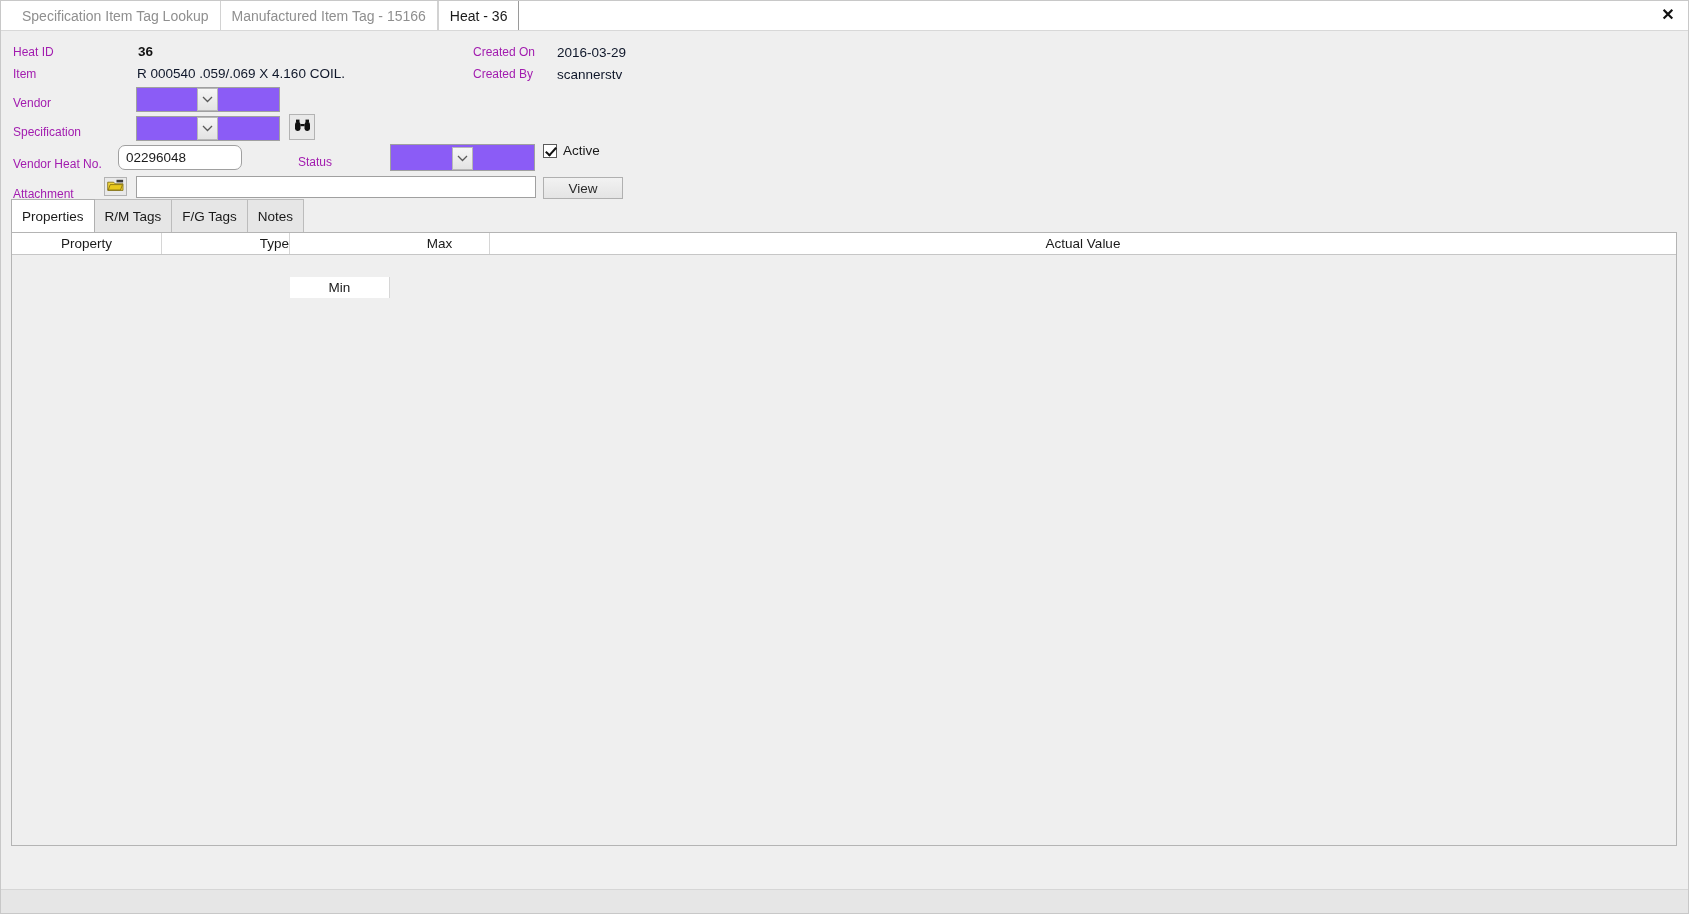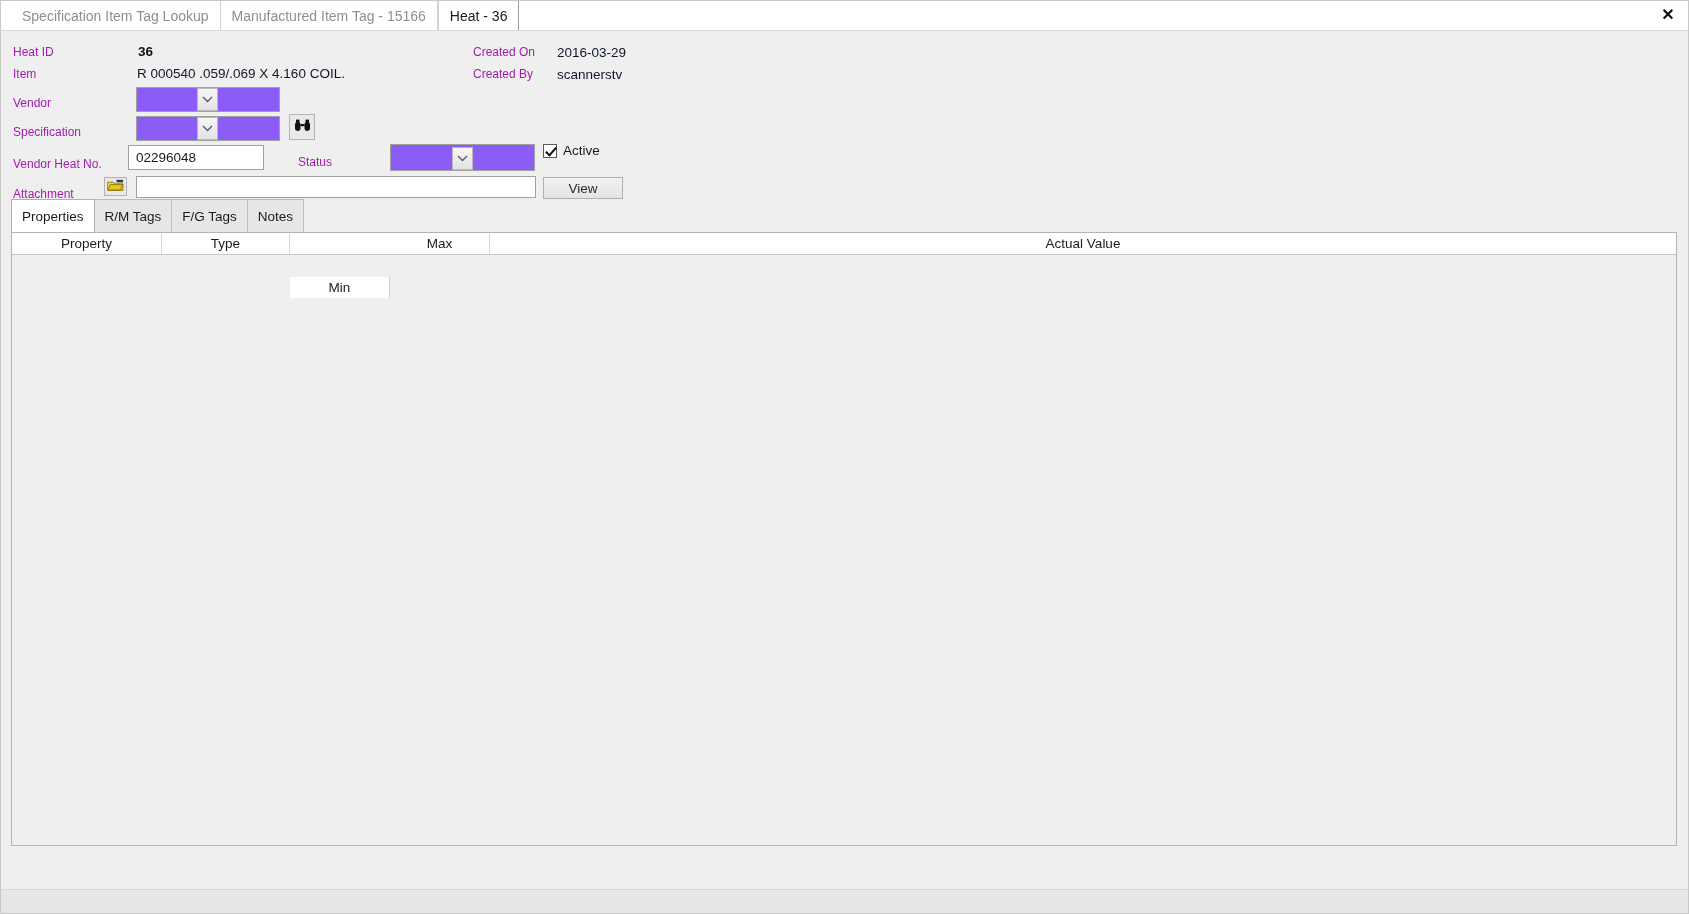--- a/index.html
+++ b/index.html
@@ -299,21 +299,21 @@
           <rect x="1" y="3" width="5.5" height="9" rx="2.4" fill="#111"></rect>
           <rect x="10.5" y="3" width="5.5" height="9" rx="2.4" fill="#111"></rect>
           <rect x="2" y="0.6" width="3.5" height="3" fill="#111"></rect>
           <rect x="11.5" y="0.6" width="3.5" height="3" fill="#111"></rect>
           <rect x="6.4" y="5" width="4.2" height="2.2" fill="#111"></rect>
         </svg>
       </span>
     </div>
 
     <div class="lbl" style="left:12px; top:126px;">Vendor Heat No.</div>
-    <div class="tbox" style="left:127px; top:114px; width:136px;">02296048</div>
+    <div class="tbox" style="left:117px; top:114px; width:124px;border-radius:7px;">02296048</div>
 
     <div class="lbl" style="left:297px; top:124px;">Status</div>
     <div class="combo" style="left:389px; top:113px; width:145px; height:27px;">
       <span class="ctext">Good</span>
       <span class="carrow">
         <svg width="11" height="7" viewBox="0 0 11 7">
             <path d="M1 1 L5.5 5.5 L10 1" stroke="#5a5a5a" stroke-width="1.3" fill="none"></path>
           </svg>
       </span>
     </div>
@@ -351,21 +351,21 @@
     <div class="itab">
       <span>Notes</span>
     </div>
   </div>
 
   <div id="gridpanel">
     <div id="gridheader">
       <div class="gcol" style="width:150px;">
         <span>Property</span>
       </div>
-      <div class="gcol" style="width:128px;">
+      <div class="gcol" style="width:128px;justify-content:flex-end;">
         <span>Type</span>
       </div>
       <div class="gcol" style="width:100px;margin-top:44px;">
         <span>Min</span>
       </div>
       <div class="gcol" style="width:100px;">
         <span>Max</span>
       </div>
       <div class="gcol" style="flex:1;">
         <span>Actual Value</span>

